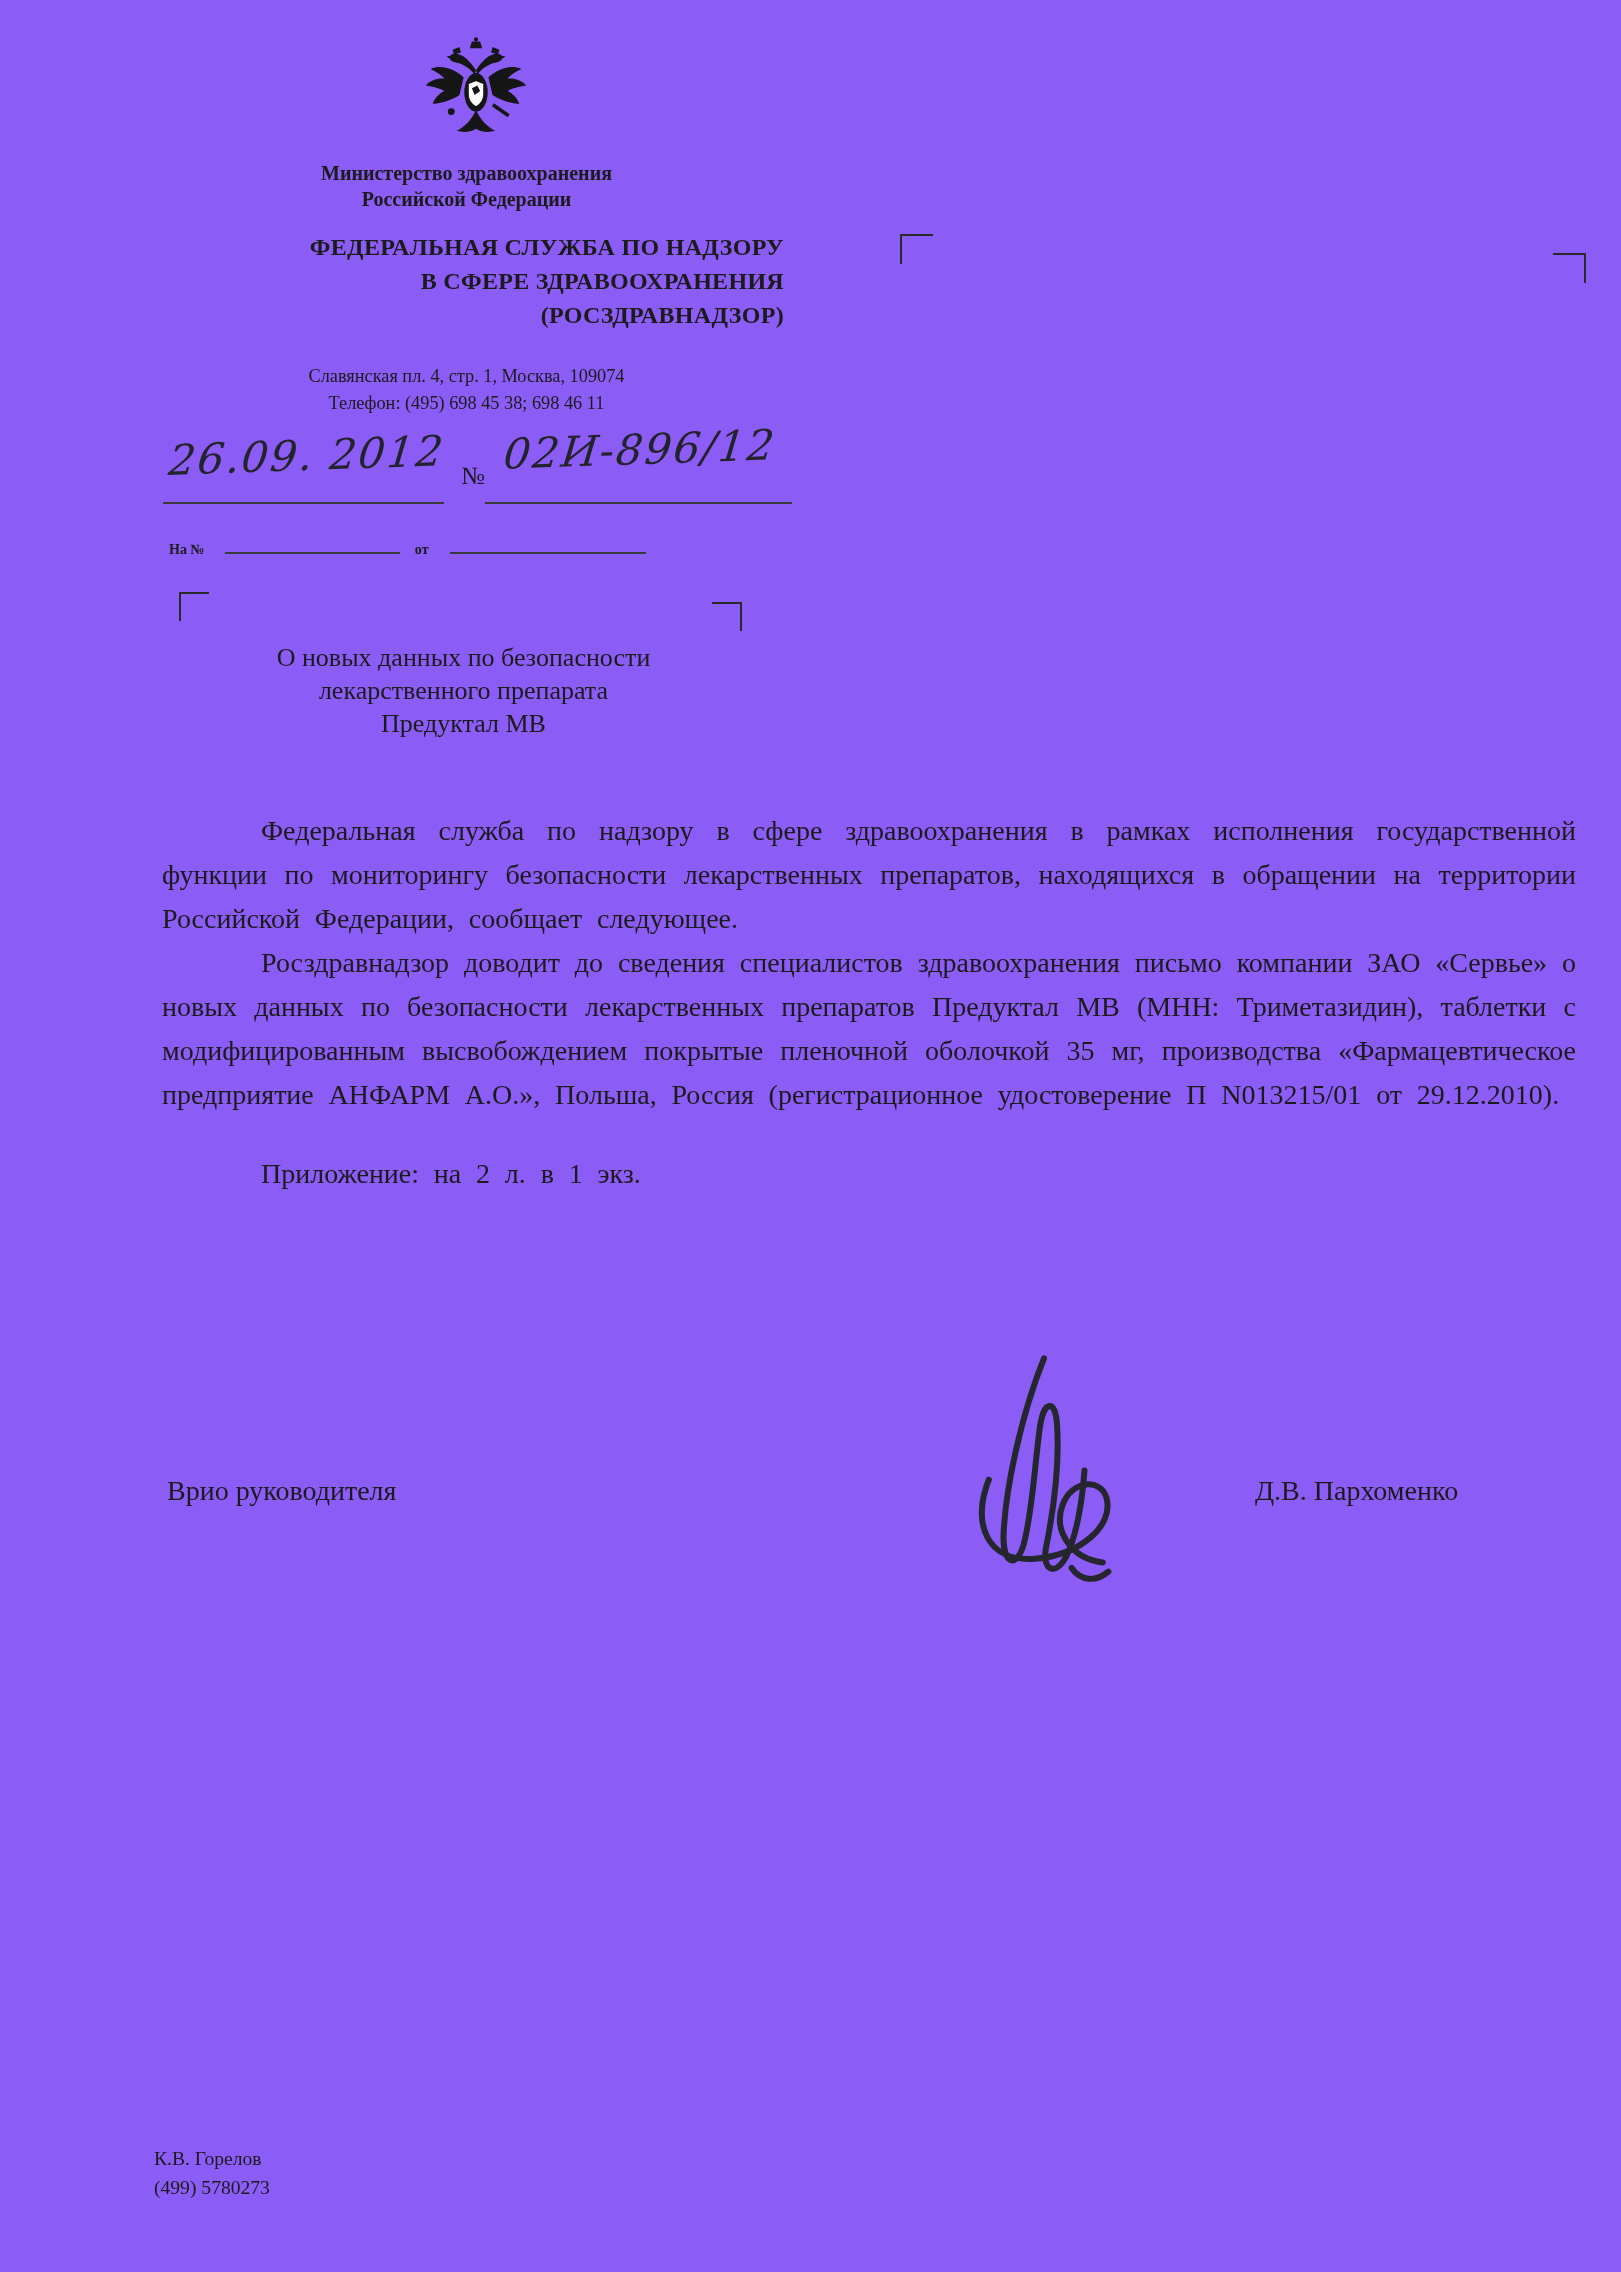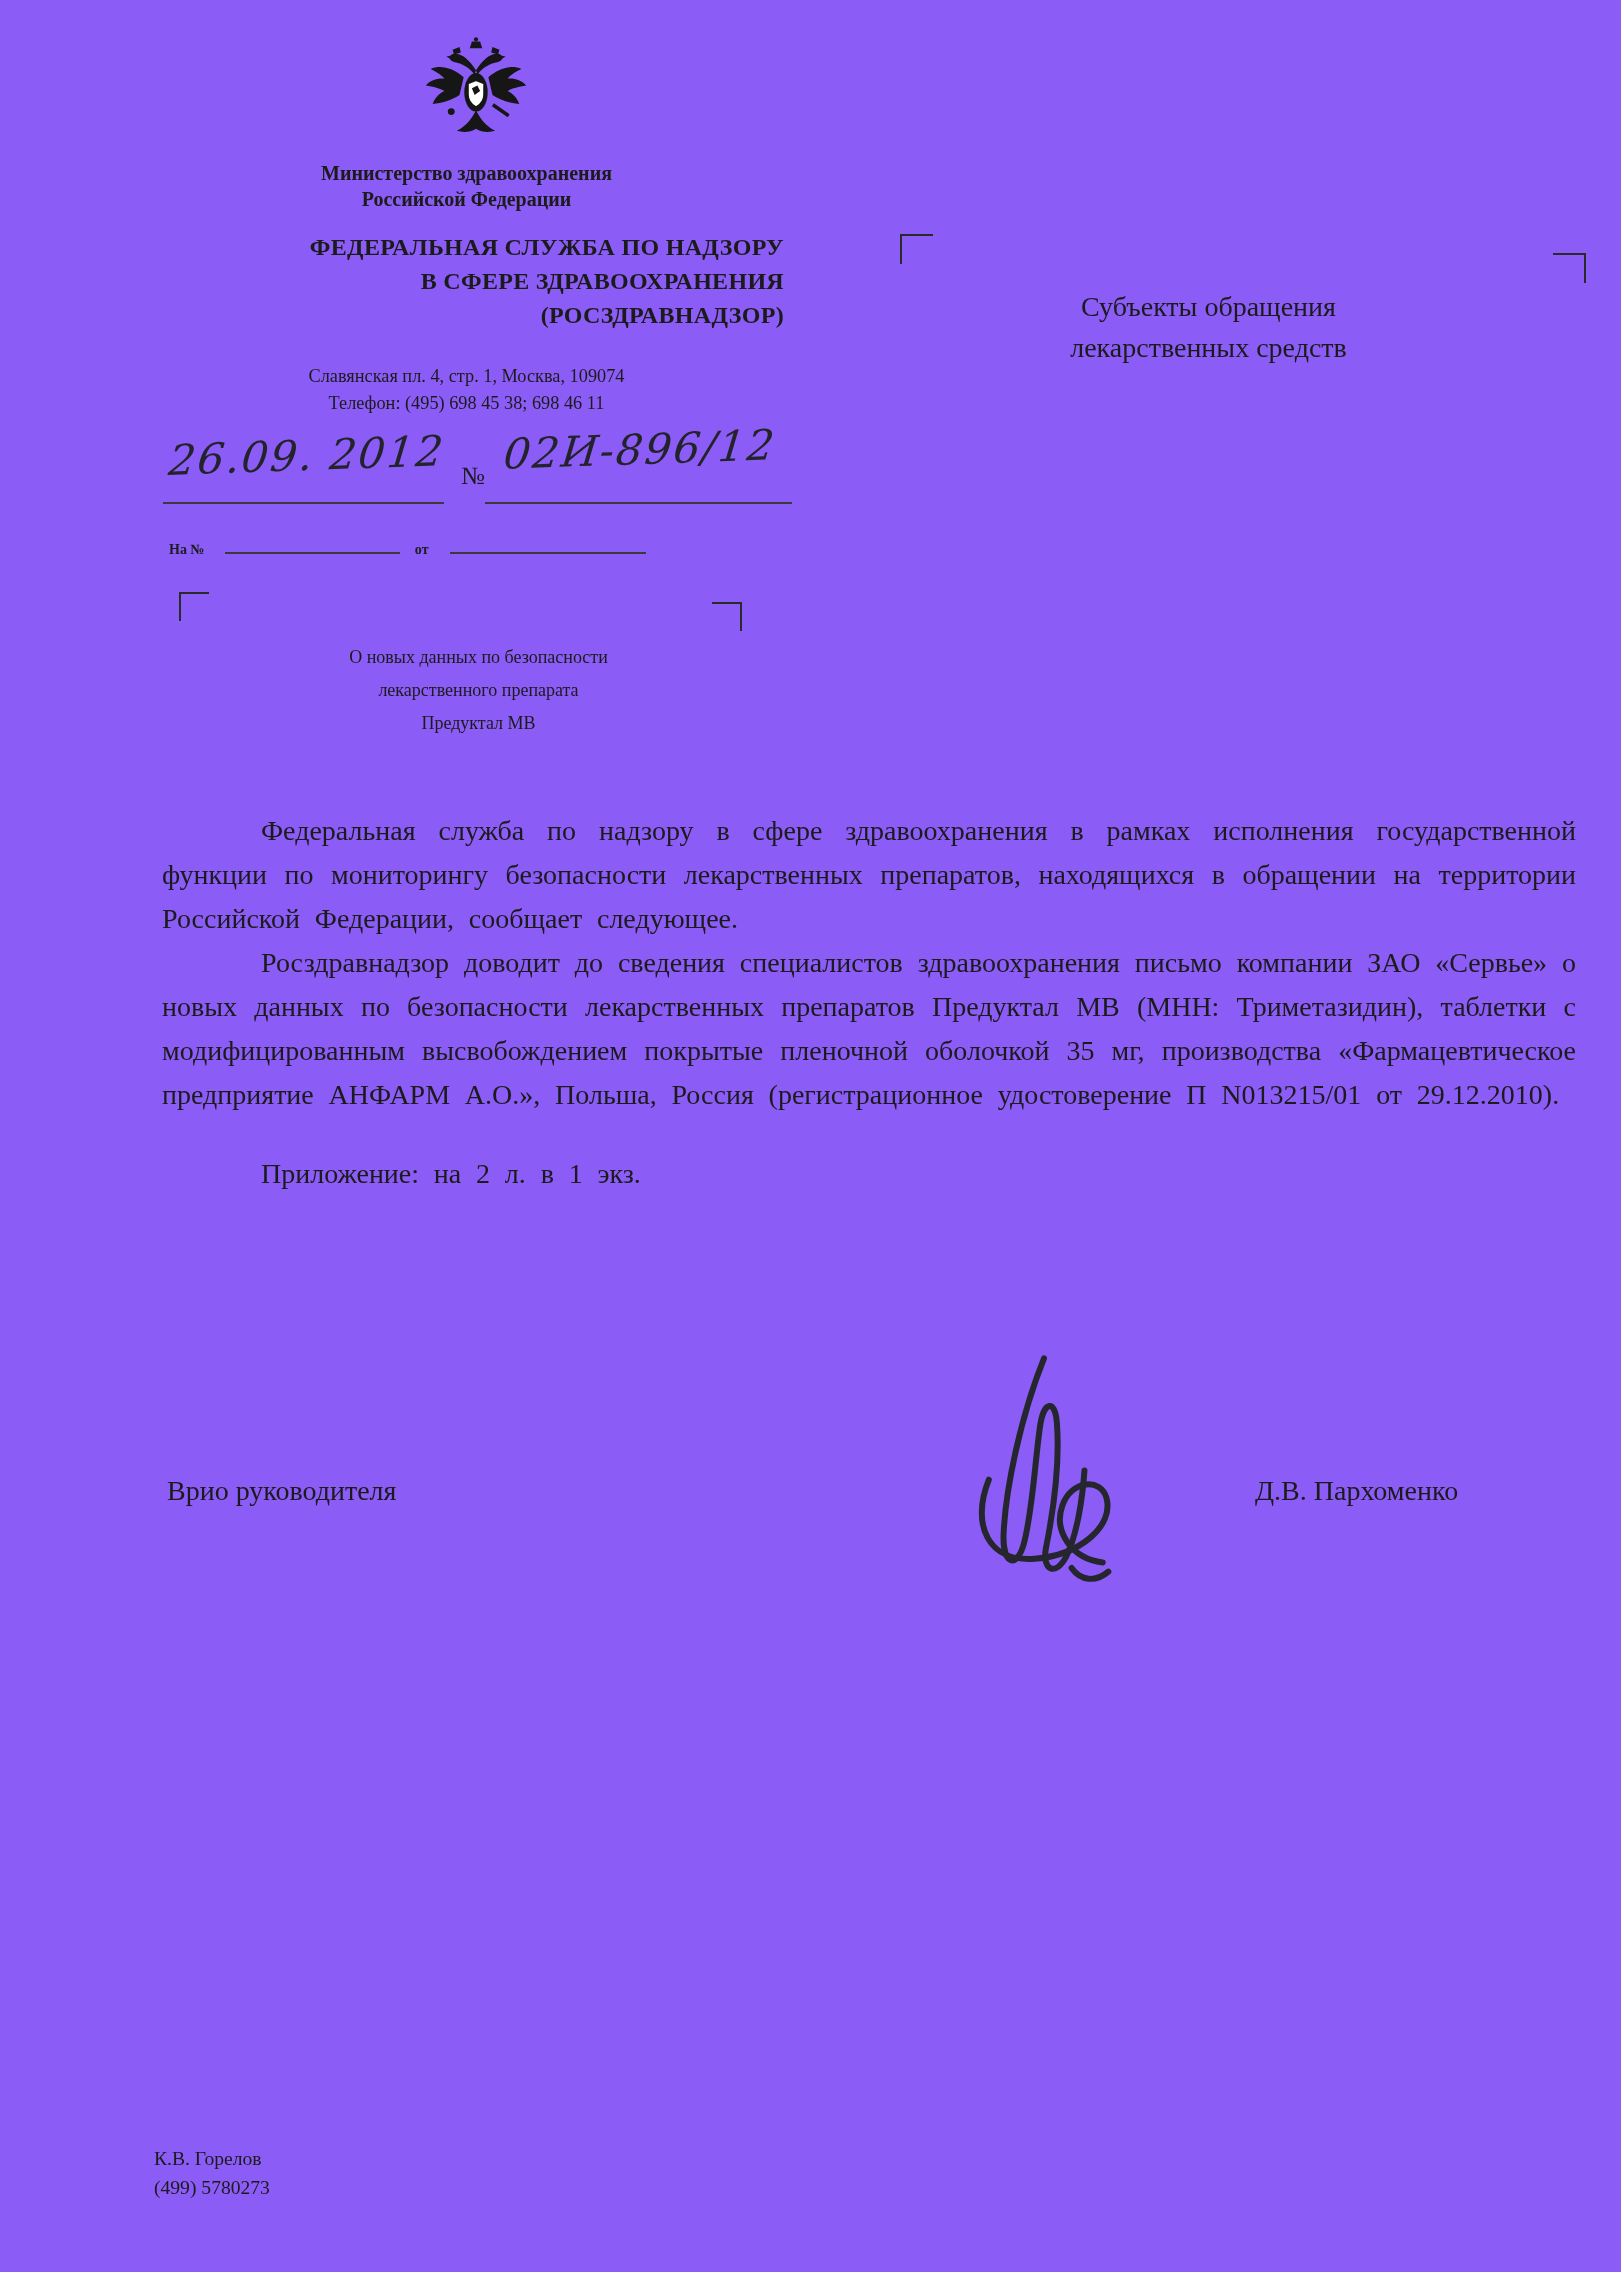--- a/index.html
+++ b/index.html
@@ -68,22 +68,22 @@
   .c-recipient-r { left:1553px; top:253px; }
   .c-subject-l   { left:179px;  top:592px; width:30px; height:29px; }
   .c-subject-r   { left:712px; top:602px; width:30px; height:29px; }
 
   
   .recipient {
     position:absolute; left:908px; top:286px; width:601px;
     text-align:center; font-size:28px; line-height:41px;
   }
   .subject {
-    position:absolute; left:204px; top:641px; width:549px;
-    text-align:center; font-size:18px; line-height:33px;
+    position:absolute; left:189px; top:641px; width:549px;
+    text-align:center; font-size:26px; line-height:33px;
   }
 
   
   .body-text {
     position:absolute; left:162px; top:809px; width:1414px;
     font-size:28px; line-height:44px;
     text-align:justify; word-spacing:7.8px;
   }
   .body-text p { text-indent:99px; }
   .body-text p.attachment { margin-top:35px; text-align:left;font-family:Liberation Serif, serif; }
@@ -140,24 +140,20 @@
   </div>
 
   <div class="contact">
     <div>Славянская пл. 4, стр. 1, Москва, 109074</div>
     <div>Телефон: (495) 698 45 38; 698 46 11</div>
   </div>
 
   <div class="corner cl c-recipient-l"></div>
   <div class="corner cr c-recipient-r"></div>
 
-  <div class="recipient">
-    <div>Субъекты обращения</div>
-    <div>лекарственных средств</div>
-  </div>
 
   <span class="hand hand-date">26.09. 2012</span>
   <span class="numsign">№</span>
   <span class="hand hand-num">02И-896/12</span>
   <span class="uline u1"></span>
   <span class="uline u2"></span>
 
   <div class="replyline">
     <span>На №</span><span class="blank b1"></span><span>от</span><span class="blank b2"></span>
   </div>

